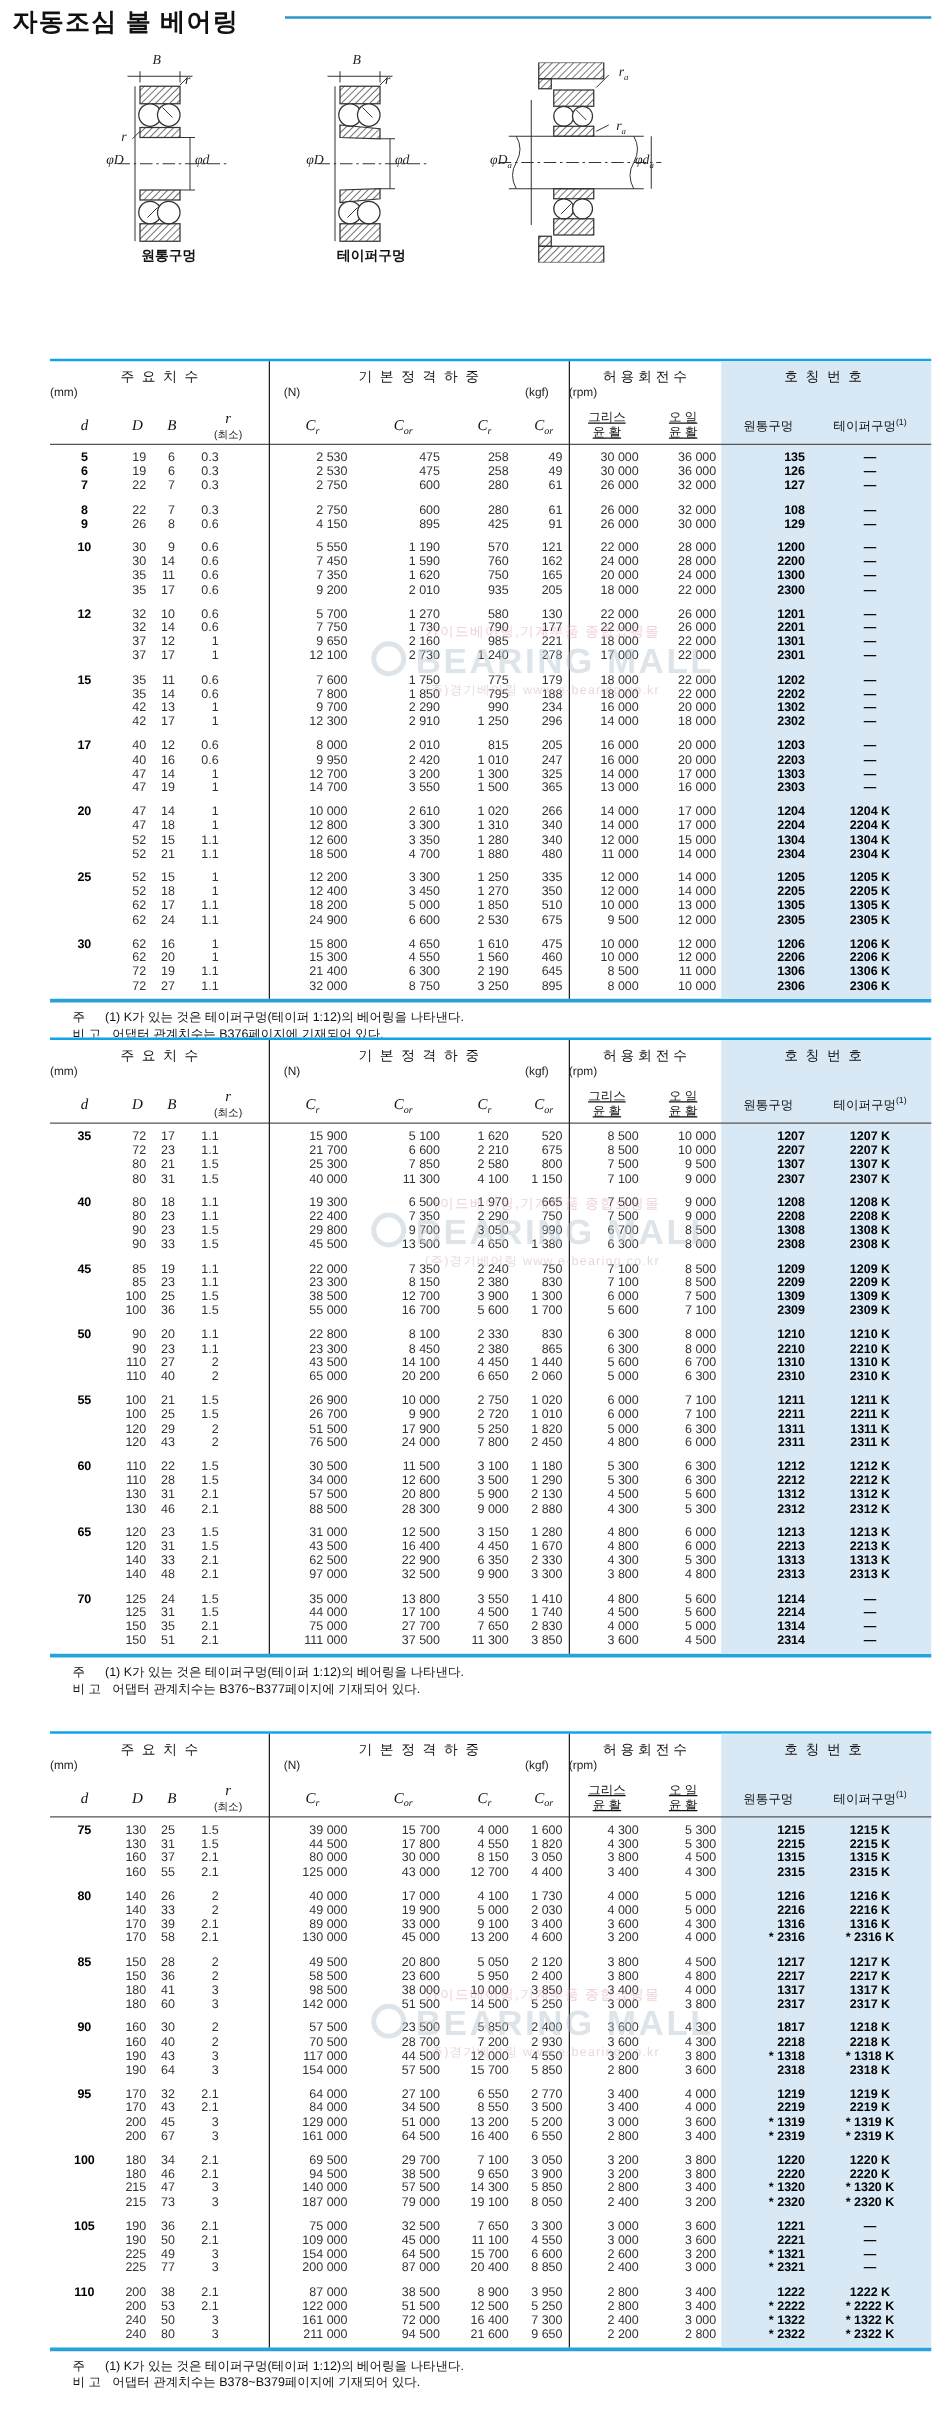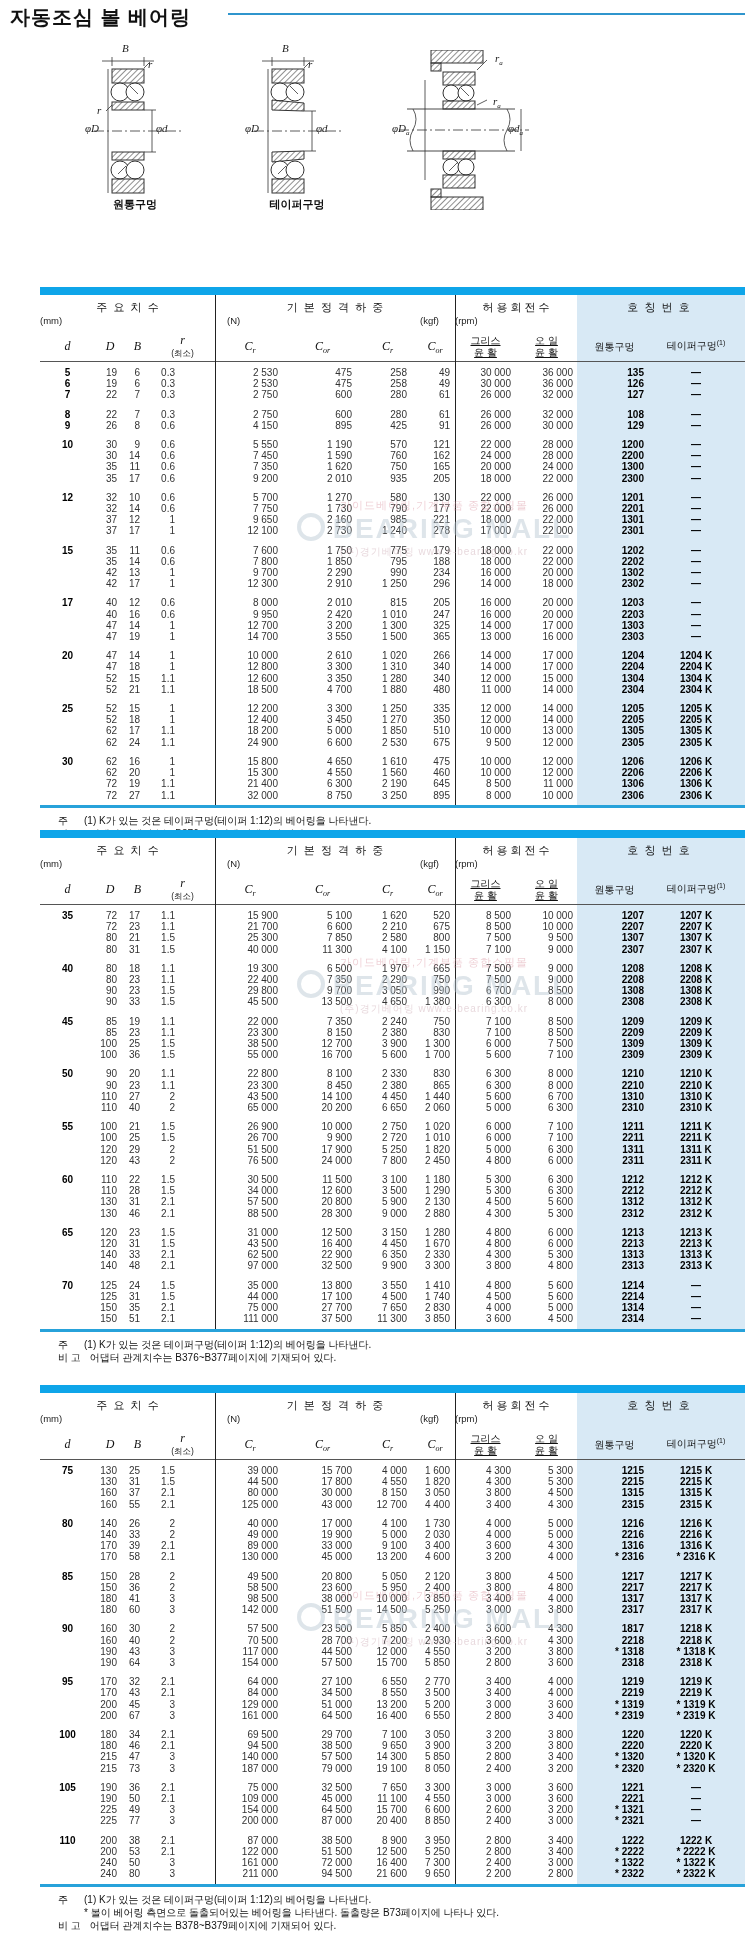--- a/index.html
+++ b/index.html
@@ -7,21 +7,21 @@
         font-family:"Liberation Sans",sans-serif;color:#222;}
   .title{position:absolute;left:10px;top:4px;font-size:20px;font-weight:bold;color:#111;letter-spacing:1px;}
   .titleline{position:absolute;left:228px;top:13px;width:517px;height:2px;background:#2f95cd;}
   
   .diag{position:absolute;}
   .dlabel{position:absolute;font-family:"Liberation Serif",serif;font-style:italic;font-size:11px;color:#222;z-index:3;}
   .dlabel sub{font-size:7px;}
   .cap{position:absolute;font-size:11px;font-weight:600;color:#111;text-align:center;}
   
   .tblock{position:absolute;left:40px;width:705px;}
-  .btable{position:relative;border-top:8px solid #0ea5e9;border-bottom:3px solid #27a2da;background:#fff;}
+  .btable{position:relative;border-top:2px solid #0ea5e9;border-bottom:3px solid #27a2da;background:#fff;}
   .band{position:absolute;left:537px;width:168px;top:0;bottom:0;background:#d8e9f5;z-index:0;}
   .vl{position:absolute;top:0;bottom:0;width:1px;background:#222;z-index:2;}
   .vl1{left:175px;} .vl2{left:415px;}
   .thead{position:relative;z-index:1;display:flex;border-bottom:1px solid #555;height:66px;}
   .sec{position:relative;}
   .sect{font-size:11px;color:#111;text-align:center;padding-top:5px;height:15px;white-space:pre;}
   .secu{font-size:9.5px;color:#222;text-align:left;height:13px;}
   .secu.lr{display:flex;justify-content:space-between;padding:0 16px 0 12px;}
   .lblrow{display:grid;height:37px;align-items:center;}
   .g4a{grid-template-columns:55px 30px 25px 65px;}
@@ -1776,24 +1776,20 @@
             </div>
           </div>
         </div>
       </div>
       <div class="notes">
         <div class="noterow">
           <span class="np">주</span>
           <span class="nt">(1) K가 있는 것은 테이퍼구멍(테이퍼 1:12)의 베어링을 나타낸다.</span>
         </div>
         <div class="noterow">
-          <span class="np"></span>
-          <span class="nt">* 볼이 베어링 측면으로 돌출되어있는 베어링을 나타낸다. 돌출량은 B73페이지에 나타나 있다.</span>
-        </div>
-        <div class="noterow">
           <span class="np">비 고</span>
           <span class="nt">어댑터 관계치수는 B378~B379페이지에 기재되어 있다.</span>
         </div>
       </div>
     </div>
 
   <div class="wm" style="top:498px">
     <div class="wmtop">가이드베어링,기계부품 종합쇼핑몰</div>
     <div class="wmmain">
         <span class="wmring"></span>

